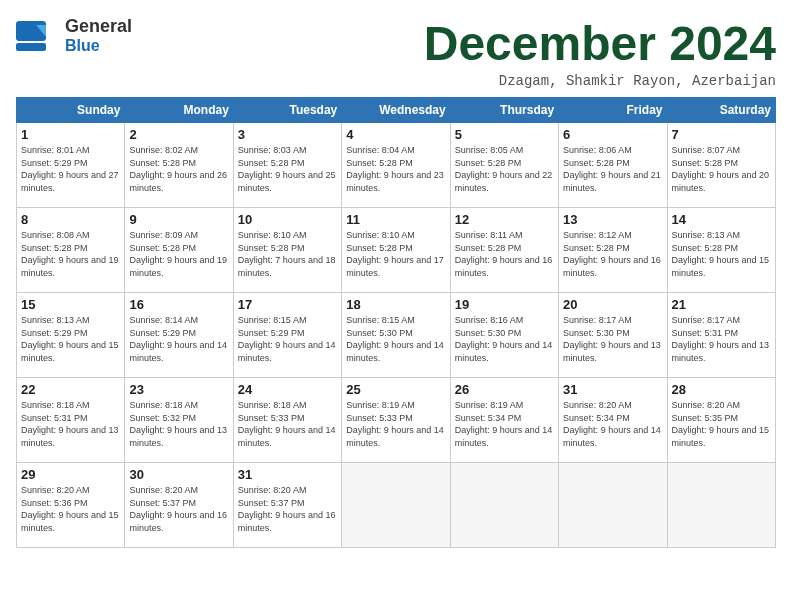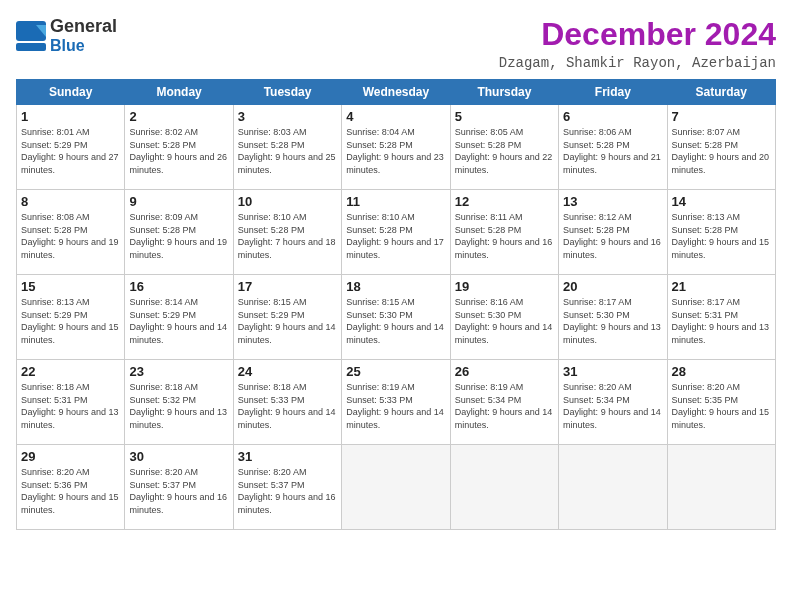--- a/index.html
+++ b/index.html
@@ -12,39 +12,39 @@
     }
     .header {
       display: flex;
       justify-content: space-between;
       align-items: flex-start;
       margin-bottom: 8px;
     }
     .logo {
       display: flex;
       align-items: center;
-      gap: 4px;
+      gap: 19px;
     }
     .logo-text-general { font-size: 18px; font-weight: bold; color: #333; }
     .logo-text-blue { font-size: 16px; font-weight: bold; color: #1a6bb5; }
     .title-section { text-align: right; }
-    .month-title { font-size: 32px; font-weight: bold; color: #a21caf; }
+    .month-title { font-size: 48px; font-weight: bold; color: #14532d; }
     .location-title { font-size: 14px; color: #555; margin-top: 2px; font-family: Liberation Mono, monospace; }
     .calendar {
       width: 100%;
       border-collapse: collapse;
       table-layout: fixed;
     }
     .calendar th {
       background: #2e74b5;
       color: #fff;
       font-size: 12px;
       font-weight: bold;
       padding: 5px 4px;
-      text-align: center;
+      text-align: right;
       border: 1px solid #2e74b5;
     }
     .calendar td {
       border: 1px solid #ccc;
       vertical-align: top;
       padding: 4px;
       font-size: 9.5px;
       color: #333;
       height: 85px;
       background: #fff;

